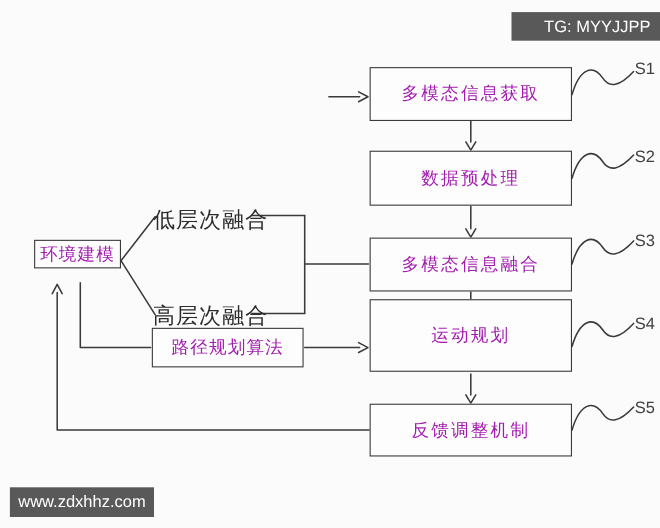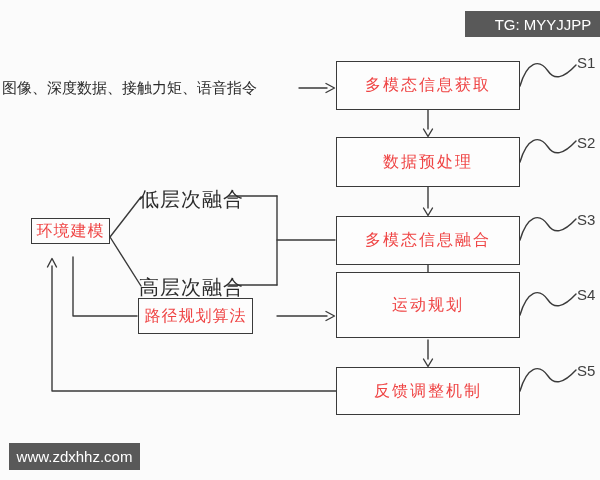--- a/index.html
+++ b/index.html
@@ -21,21 +21,21 @@
     width: 600px; height: 480px;
     pointer-events: none;
   }
   .flow-box {
     position: absolute;
     border: 1.5px solid #3a3a3a;
     background: #fdfdfd;
     display: flex;
     align-items: center;
     justify-content: center;
-    color: #ef4444;
+    color: #a21caf;
     font-size: 16px;
     letter-spacing: 2px;
     font-family: "Liberation Serif", "DejaVu Serif", serif;
     white-space: nowrap;
   }
   .step-box { left: 336px; width: 184px; }
   .txt {
     position: absolute;
     color: #2b2b2b;
     font-size: 16px;
@@ -103,30 +103,29 @@
       <path d="M 520,162 c 7,-24 19,-28 28,-15 c 6,9 15,8 28,-6"></path>
       <path d="M 520,240 c 7,-24 19,-28 28,-15 c 6,9 15,8 28,-6"></path>
       <path d="M 520,315 c 7,-24 19,-28 28,-15 c 6,9 15,8 28,-6"></path>
       <path d="M 520,391 c 7,-24 19,-28 28,-15 c 6,9 15,8 28,-6"></path>
     </g>
   </svg>
 
   <div class="badge badge-top">TG: MYYJJPP</div>
   <div class="badge badge-bottom">www.zdxhhz.com</div>
 
-  <div class="txt input-text">图像、深度数据、接触力矩、语音指令</div>
 
   <div class="flow-box step-box" style="top:61px;height:49px;">多模态信息获取</div>
   <div class="flow-box step-box" style="top:137px;height:50px;">数据预处理</div>
   <div class="flow-box step-box" style="top:216px;height:49px;">多模态信息融合</div>
   <div class="flow-box step-box" style="top:272px;height:66px;">运动规划</div>
   <div class="flow-box step-box" style="top:367px;height:48px;">反馈调整机制</div>
 
   <div class="flow-box" style="left:31px;top:218px;width:79px;height:26px;letter-spacing:1px;">环境建模</div>
-  <div class="flow-box" style="left:138px;top:298px;width:115px;height:36px;letter-spacing:1px;">路径规划算法</div>
+  <div class="flow-box" style="left:138px;top:298px;width:138px;height:36px;letter-spacing:1px;">路径规划算法</div>
 
   <div class="txt branch-label" style="left:139px;top:186px;">低层次融合</div>
   <div class="txt branch-label" style="left:139px;top:274px;">高层次融合</div>
 
   <div class="s-label" style="top:54px;">S1</div>
   <div class="s-label" style="top:134px;">S2</div>
   <div class="s-label" style="top:211px;">S3</div>
   <div class="s-label" style="top:286px;">S4</div>
   <div class="s-label" style="top:362px;">S5</div>
 

